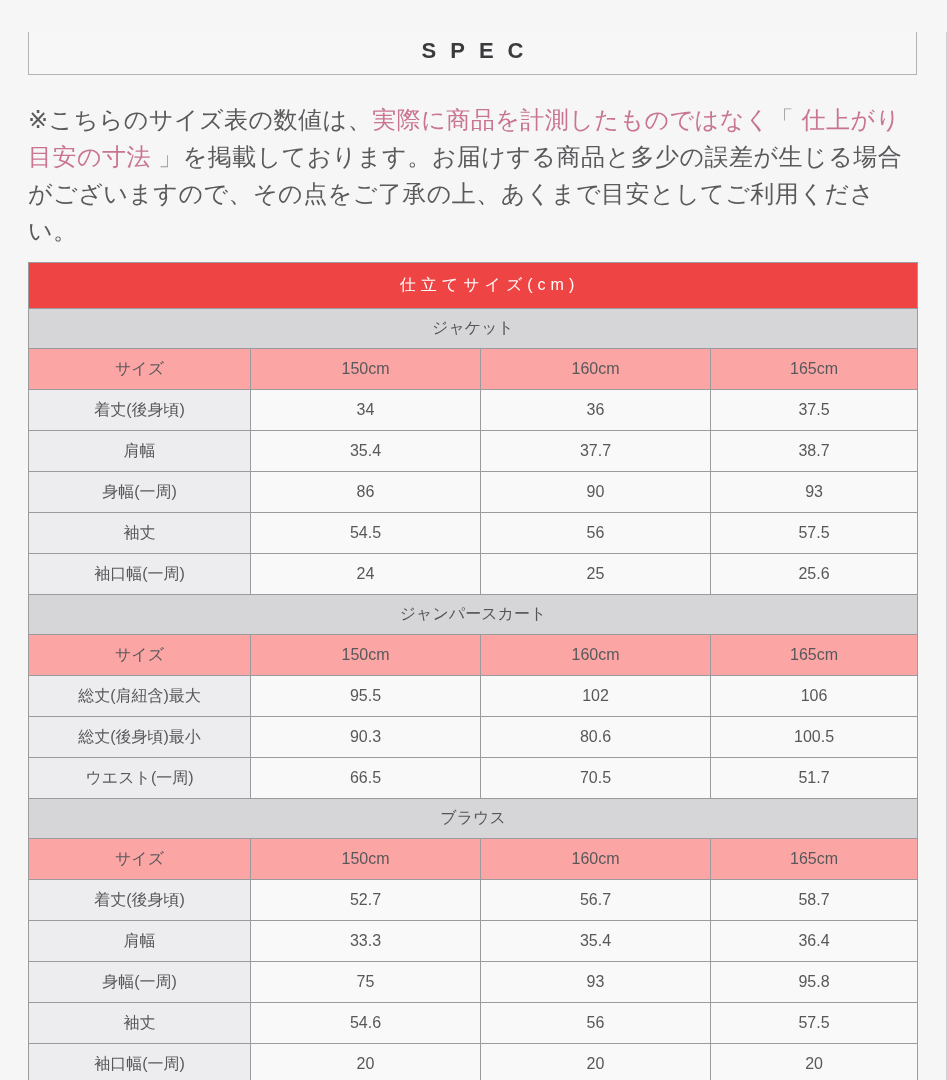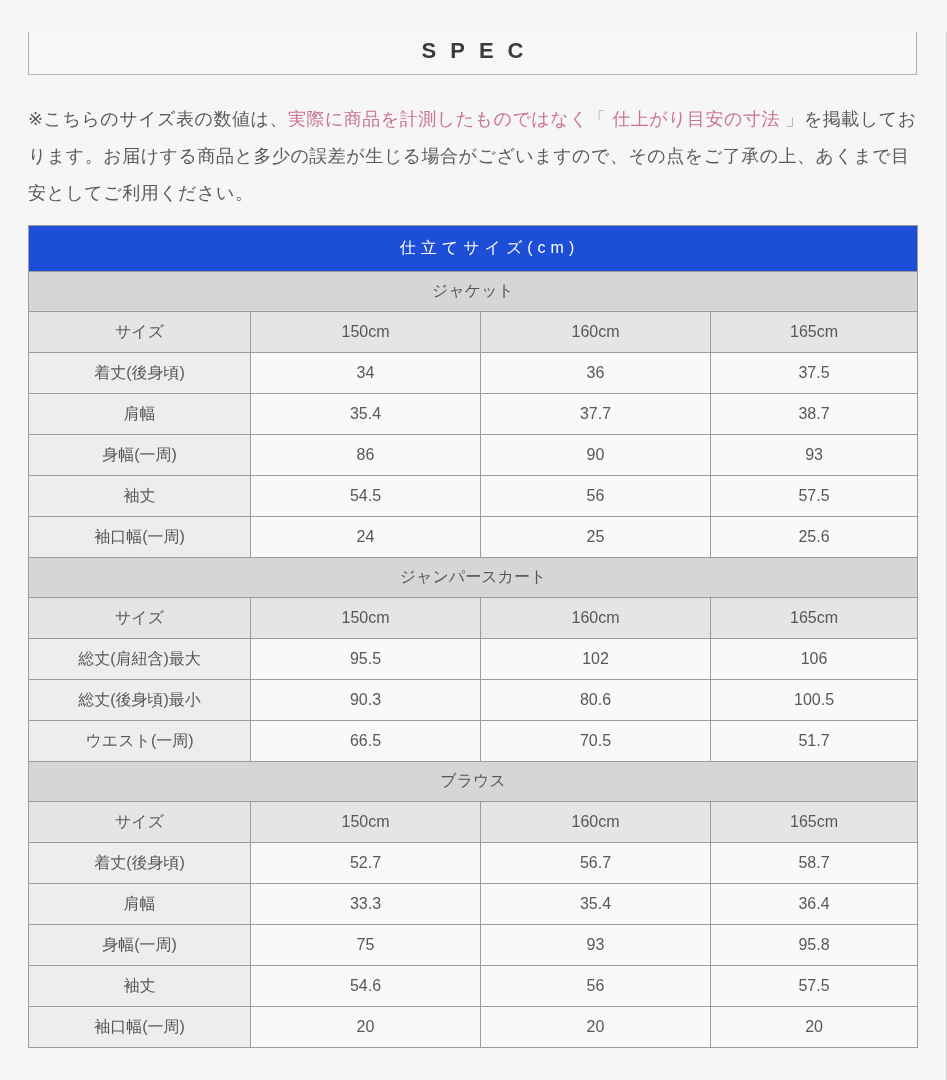--- a/index.html
+++ b/index.html
@@ -33,21 +33,21 @@
     font-weight: 600;
     letter-spacing: 14px;
     padding-left: 14px; 
     padding-top: 8px;
     color: #3b3b3d;
   }
   
   .note {
     margin: 26px 28px 0 28px;
     width: 889px;
-    font-size: 18px;
+    font-size: 24px;
     line-height: 37px;
     letter-spacing: 0.5px;
     color: #5a5a5c;
     word-break: break-all;
   }
   .note .pink { color: #c9758f; }
   .note .bracket { color: #9a9a9c; }
   
   .size-table {
     margin: 13px 28px 0 28px;
@@ -57,33 +57,33 @@
     color: #58585a;
   }
   .size-table td {
     border: 1px solid #9b9b9d;
     text-align: center;
     vertical-align: middle;
     font-size: 16px;
     font-weight: 400;
   }
   .main-header {
-    background: #1d4ed8;
+    background: #ef4444;
     color: #ffffff;
     height: 46px;
     font-size: 17px;
     letter-spacing: 5px;
     padding-left: 33px;
   }
   .section-header {
     background: #d6d6d8;
     height: 40px;
     color: #555557;
   }
-  .size-row td { background: #e5e5e5; height: 41px; }
+  .size-row td { background: #fca5a5; height: 41px; }
   .data-row td { background: #f9f9fa; height: 41px; }
   .data-row td.row-label { background: #ededef; }
   col.c-label { width: 222px; }
   col.c-150 { width: 230px; }
   col.c-160 { width: 230px; }
   col.c-165 { width: 207px; }
 </style>
 </head>
 <body>
 

